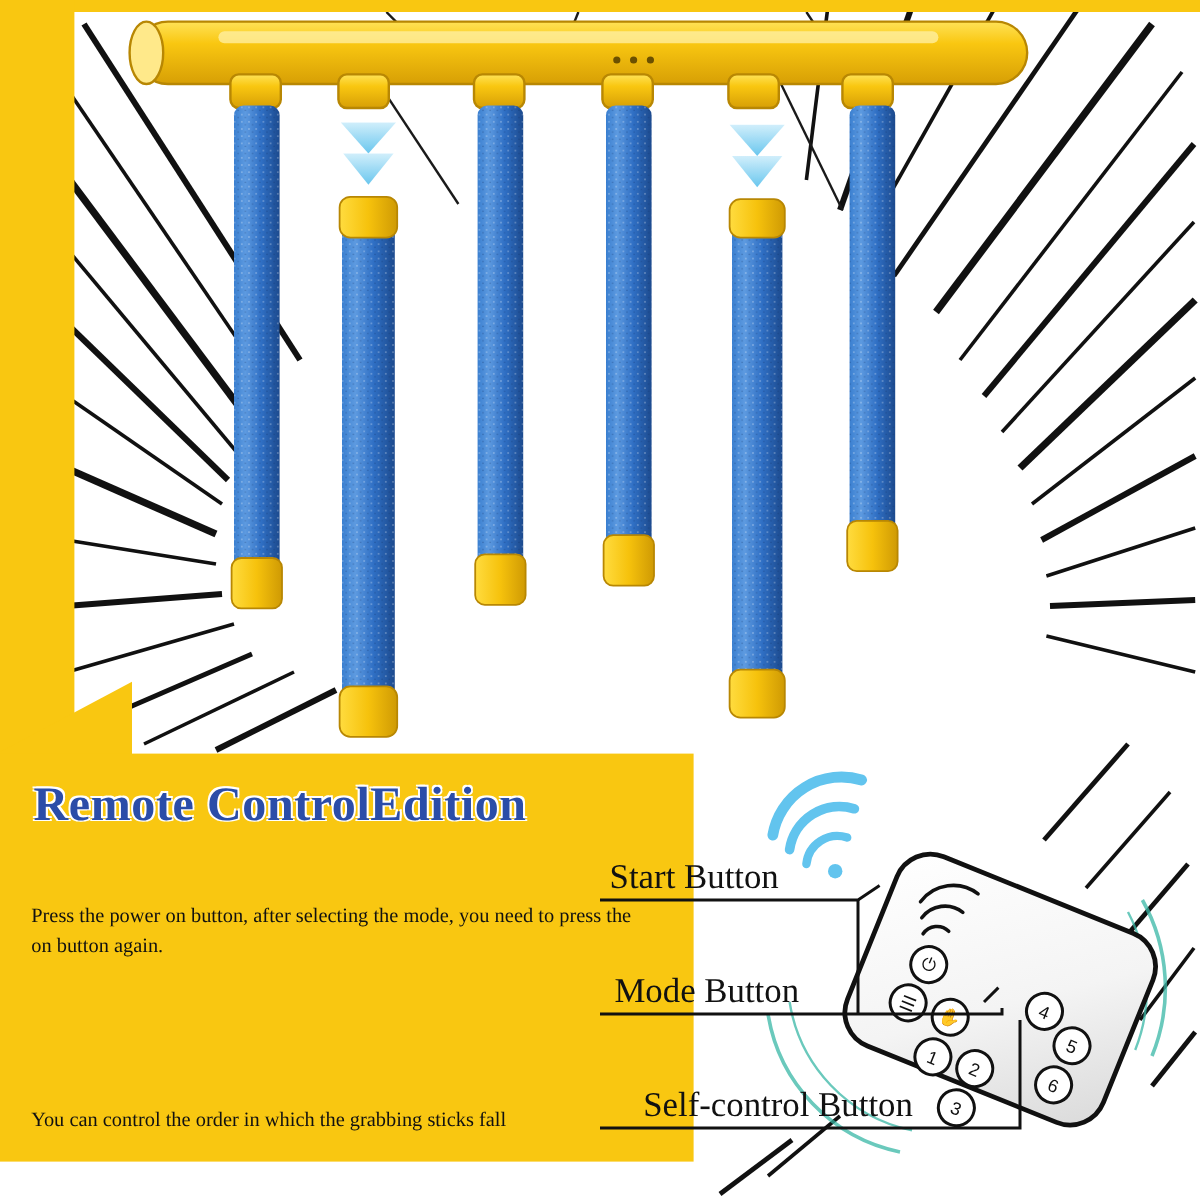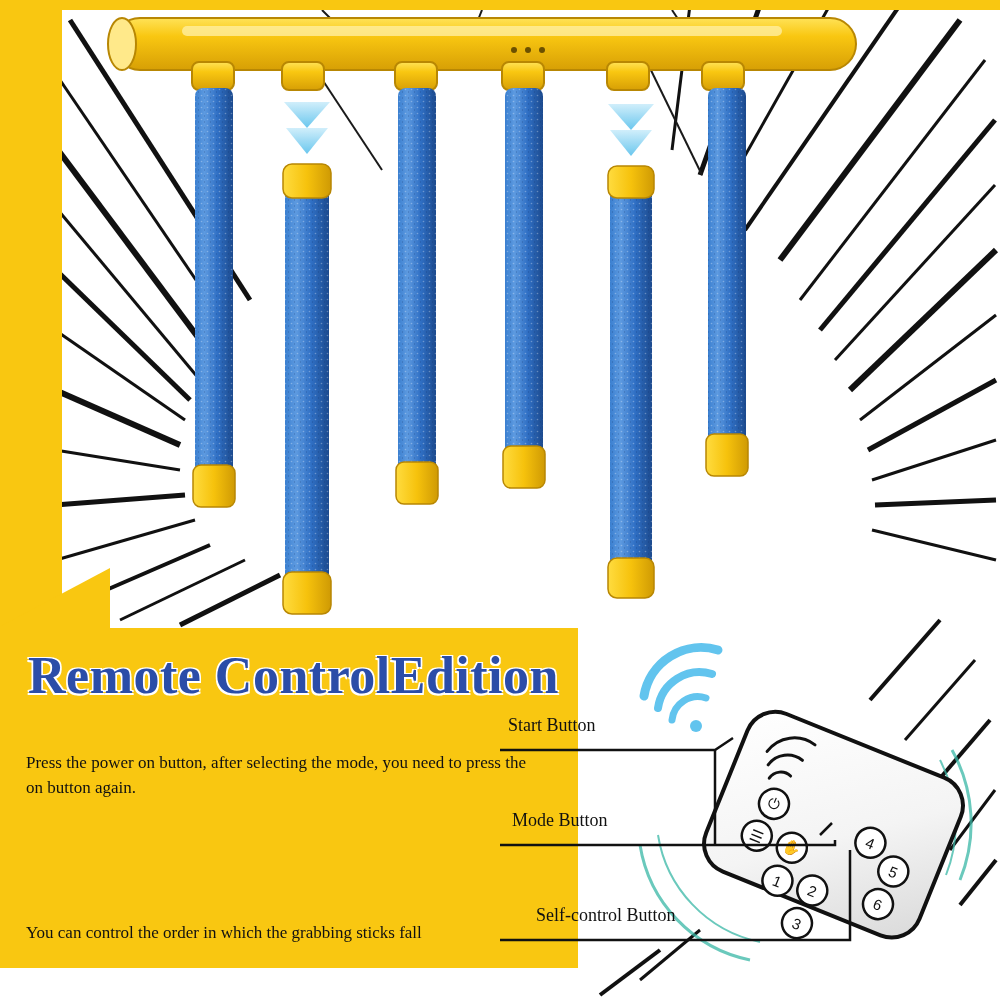--- a/index.html
+++ b/index.html
@@ -66,21 +66,21 @@
     position: absolute;
     left: 0; top: 628px;
     width: 578px; height: 340px;
     background: #f9c711;
     z-index: 6;
   }
   .panel-title {
     position: absolute;
     left: 28px; top: 18px;
     font-family: "Liberation Serif", serif;
-    font-size: 52px;
+    font-size: 40px;
     font-weight: bold;
     color: #2b4da8;
     letter-spacing: 0.5px;
     text-shadow:
       -1.5px -1.5px 0 #ffffff,
        1.5px -1.5px 0 #ffffff,
       -1.5px  1.5px 0 #ffffff,
        1.5px  1.5px 0 #ffffff;
     white-space: nowrap;
   }
@@ -93,21 +93,21 @@
     color: #111111;
   }
   .panel-p.p1 { top: 122px; width: 520px; }
   .panel-p.p2 { top: 208px; width: 540px; }
   .panel-p.p3 { top: 292px; width: 560px; }
 
   
   .callout {
     position: absolute;
     font-family: "Liberation Serif", serif;
-    font-size: 18px;
+    font-size: 29px;
     color: #111111;
     white-space: nowrap;
     z-index: 8;
   }
   .callout.c1 { left: 508px; top: 715px; }
   .callout.c2 { left: 512px; top: 810px; }
   .callout.c3 { left: 536px; top: 905px; }
 </style>
 </head>
 <body>

